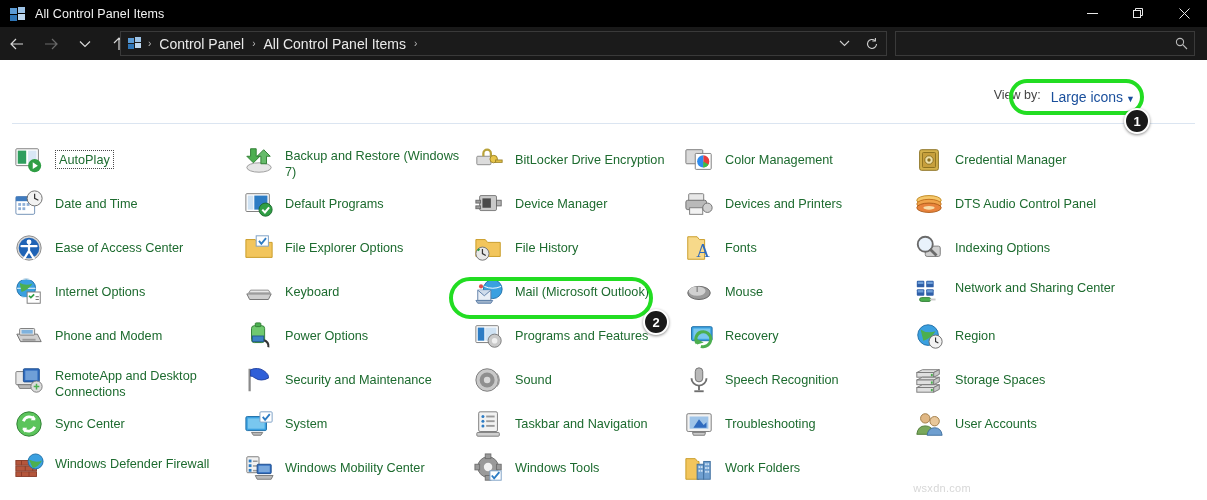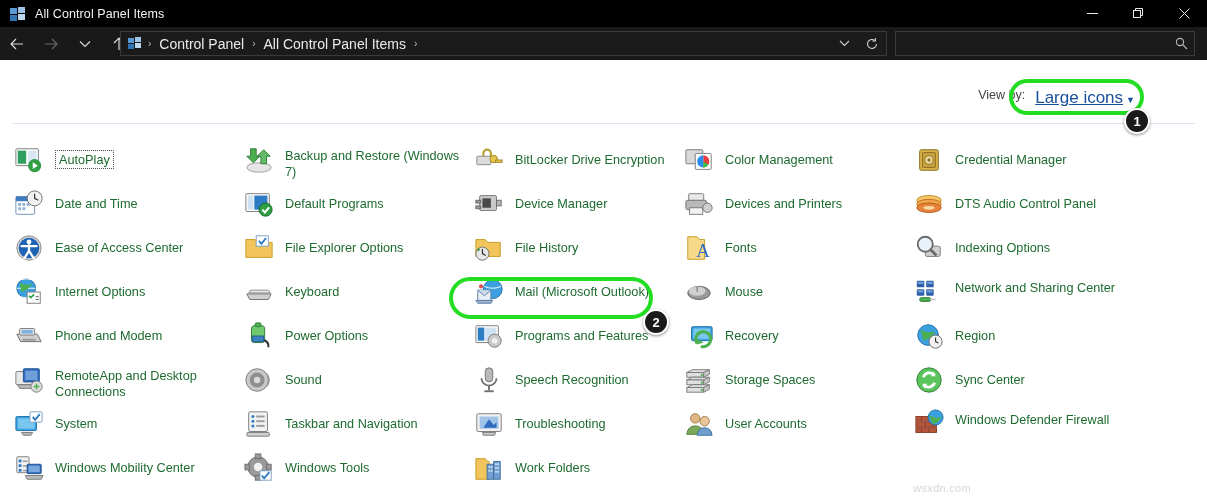--- a/index.html
+++ b/index.html
@@ -79,21 +79,21 @@
     color:#17375e; font-size:15px; letter-spacing:.1px;
   }
   .hr {
     position:absolute; left:12px; top:63px; width:1183px; height:1px; background:#dbe5f1;
   }
   .viewby {
     position:absolute; right:72px; top:28px;
     display:flex; align-items:flex-start; gap:10px;
   }
   .viewby .lbl { color:#444; font-size:12.5px; }
-  .viewby .val { color:#1a4f9c; font-size:17px;text-decoration:underline; }
+  .viewby .val { color:#1a4f9c; font-size:14px; }
   .viewby .caret { color:#1a4f9c; font-size:9px; margin-left:3px; }
 
   
   .grid {
     position:absolute; left:0; top:85px; width:1207px;
     display:grid;
     grid-template-columns: 230px 230px 210px 230px 290px;
     grid-auto-rows: 44px;
   }
   .item {
@@ -484,20 +484,27 @@
               <rect x="10" y="4" width="17" height="14" rx="1" fill="#2f6bbf" stroke="#1f4f8f"></rect>
               <rect x="12" y="6" width="13" height="10" fill="#6f9fd8"></rect>
               <path d="M4 21 h16 l-2 4 H6 z" fill="#b9b9b9" stroke="#7a7a7a"></path>
               <circle cx="24" cy="23" r="6" fill="#dcdcdc" stroke="#7a7a7a"></circle>
               <path d="M21 23 h6 M24 20 v6" stroke="#4caf50" stroke-width="1.6"></path>
             </svg></span>
           <span class="lbl">RemoteApp and Desktop Connections</span>
         </div>
         <div class="item">
           <span class="ico"><svg width="30" height="30" viewBox="0 0 32 32">
+              <path d="M6 4 v24" stroke="#8a8a8a" stroke-width="2.4"></path>
+              <path d="M7 5 q8 -3 14 1 q6 4 5 8 q-8 4 -14 0 q-4 -3 -5 -2 z" fill="#2f5fd8" stroke="#1f3f9e"></path>
+            </svg></span>
+          <span class="lbl">Security and Maintenance</span>
+        </div>
+        <div class="item">
+          <span class="ico"><svg width="30" height="30" viewBox="0 0 32 32">
               <circle cx="14" cy="16" r="12" fill="#c9c9c9" stroke="#7a7a7a"></circle>
               <circle cx="14" cy="16" r="8" fill="#8f8f8f"></circle>
               <circle cx="14" cy="16" r="3.5" fill="#d9d9d9"></circle>
               <path d="M24 9 a10 10 0 0 1 0 14" fill="none" stroke="#9a9a9a" stroke-width="1.6"></path>
             </svg></span>
           <span class="lbl">Sound</span>
         </div>
         <div class="item">
           <span class="ico"><svg width="30" height="30" viewBox="0 0 32 32">
               <rect x="12" y="3" width="8" height="15" rx="4" fill="#b9b9b9" stroke="#6f6f6f"></rect>

